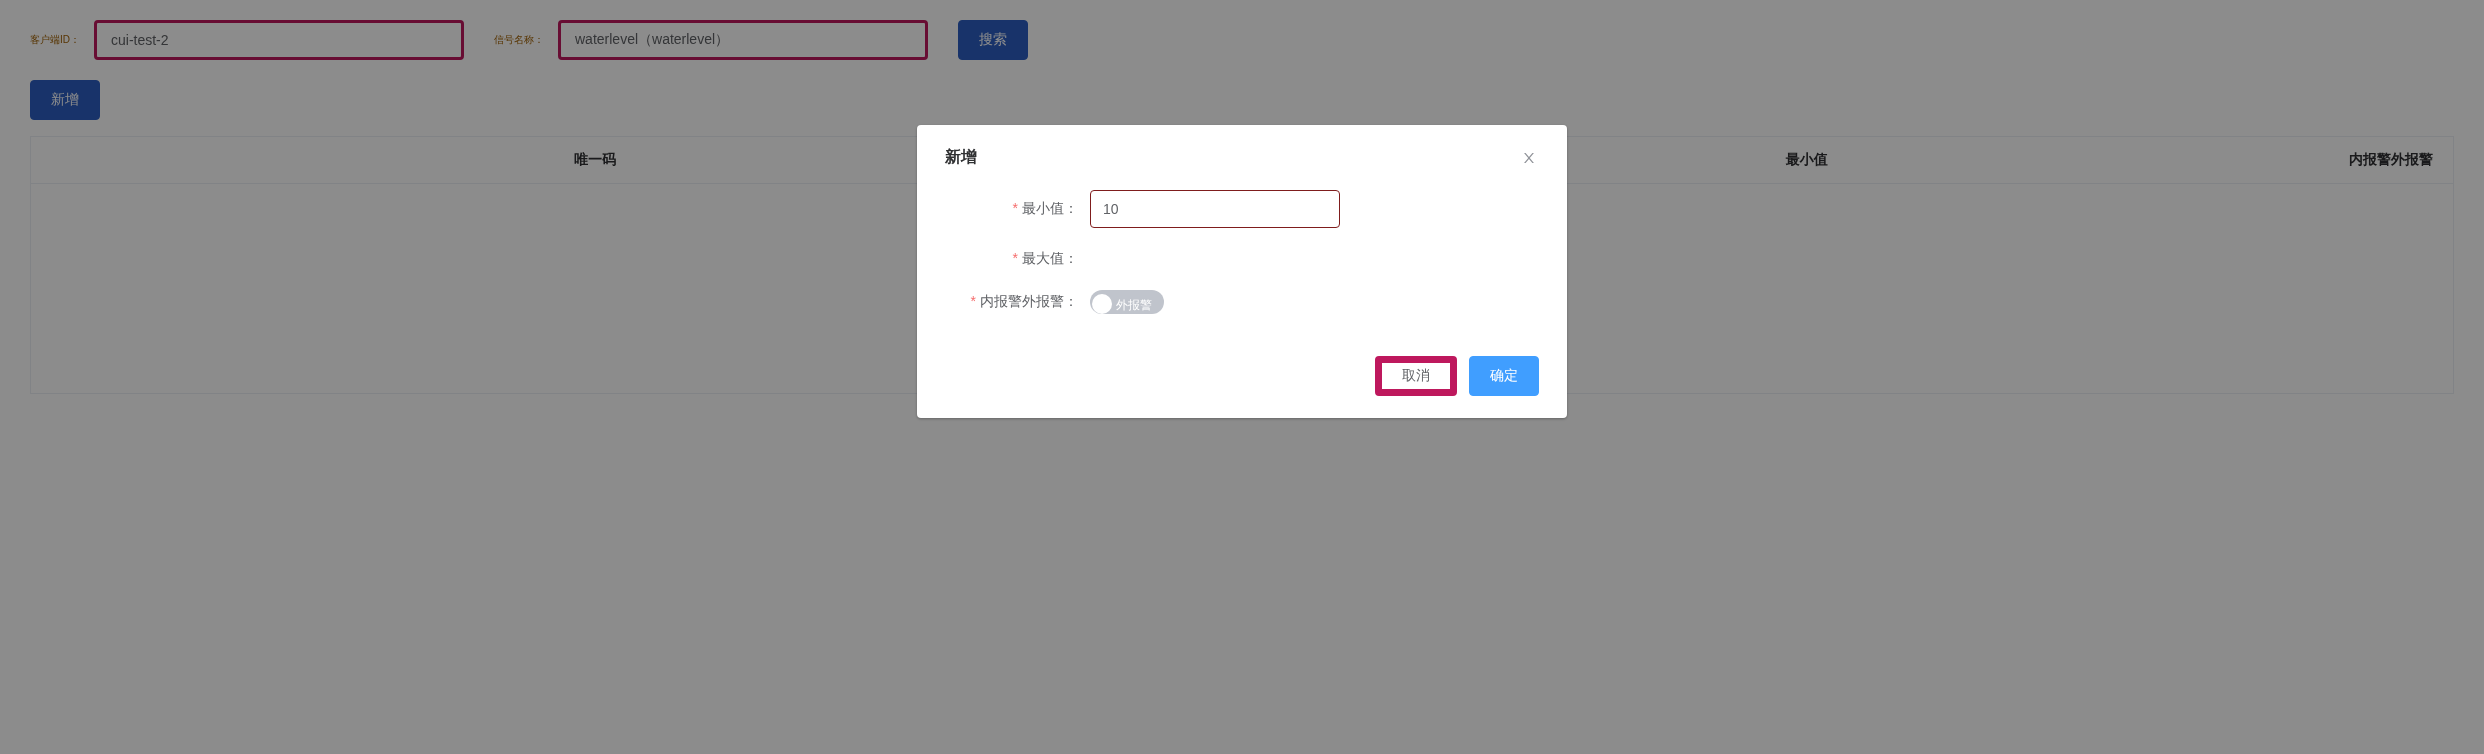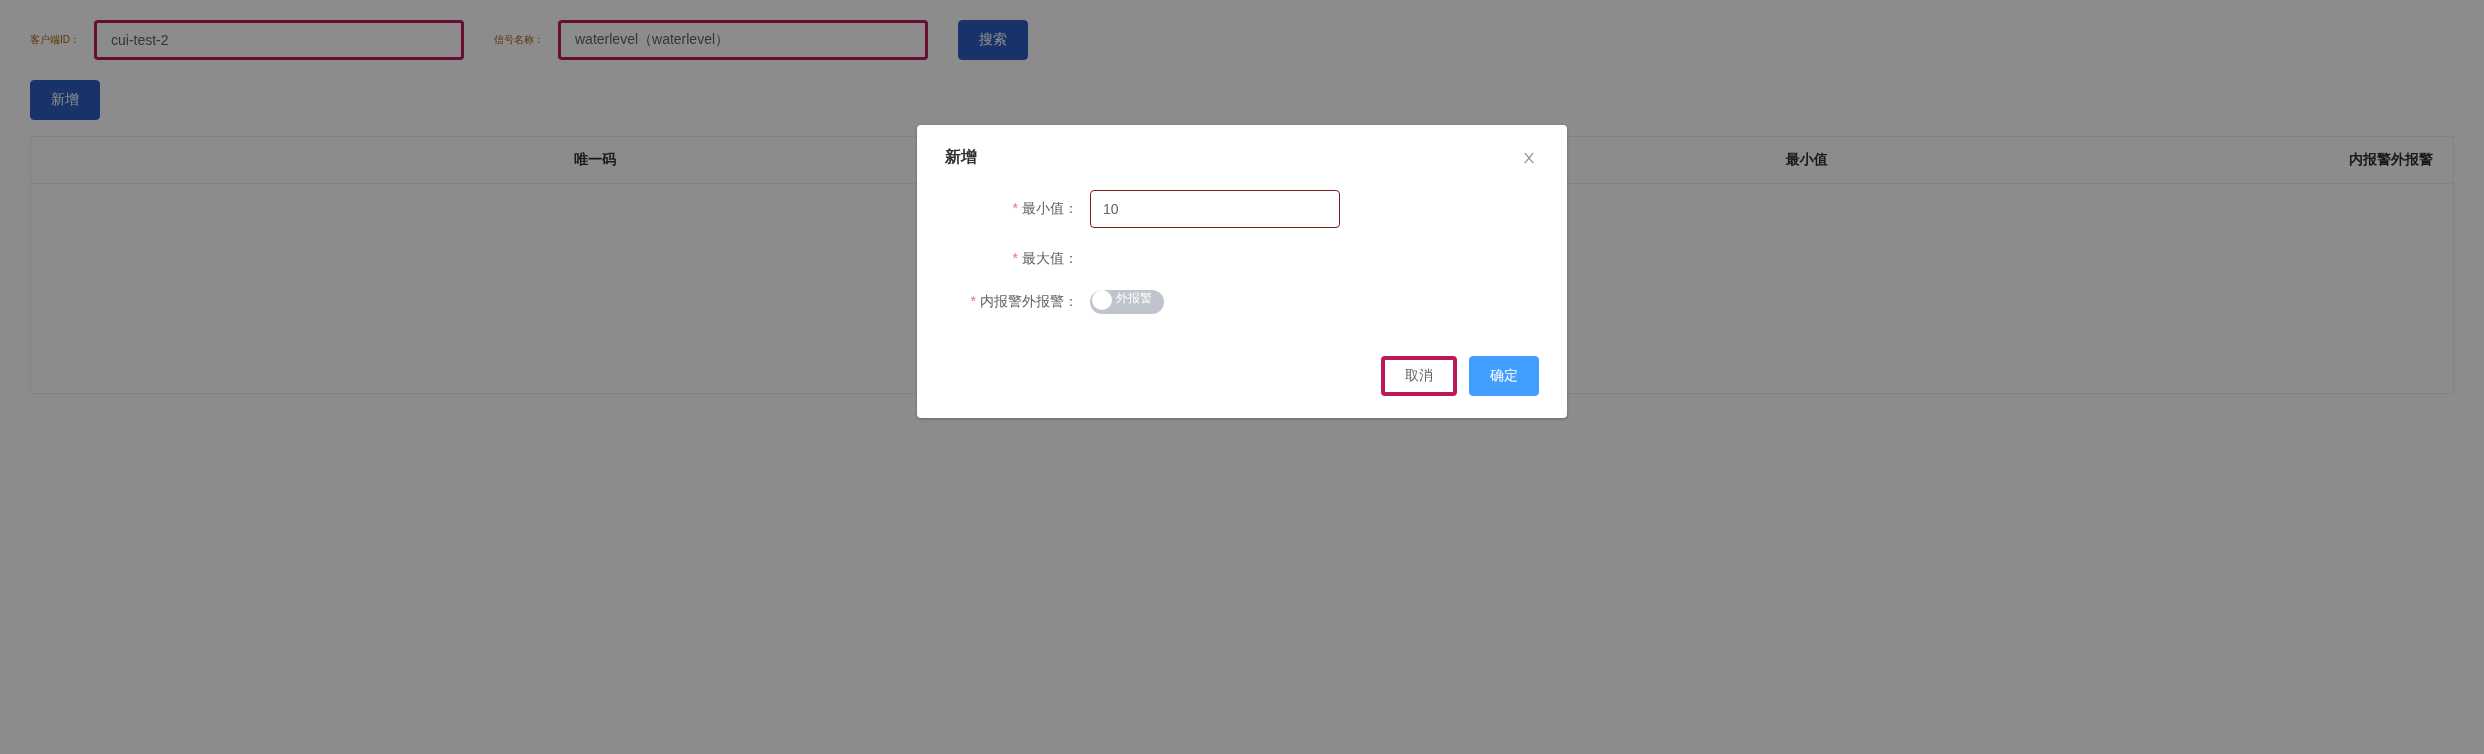--- a/index.html
+++ b/index.html
@@ -164,21 +164,21 @@
       color: #606266;
       outline: none;
     }
     .switch {
       position: relative;
       width: 74px;
       height: 24px;
       background: #c0c4cc;
       border-radius: 12px;
       display: flex;
-      align-items: flex-start;
+      align-items: flex-end;
       cursor: pointer;
     }
     .switch-knob {
       position: absolute;
       left: 2px;
       width: 20px;
       height: 20px;
       background: #fff;
       border-radius: 50%;
     }
@@ -188,21 +188,21 @@
       margin-left: 26px;
     }
     .dialog-footer {
       display: flex;
       justify-content: flex-end;
       gap: 12px;
       margin-top: 10px;
     }
     .btn-default {
       background: #fff;
-      border: 4px solid #be185d;
+      border: 7px solid #be185d;
       color: #606266;
     }
   </style>
 </head>
 <body>
 
 <div class="page">
   <div class="search-row">
     <span class="form-label">客户端ID：</span>
     <div class="input-wrap">

